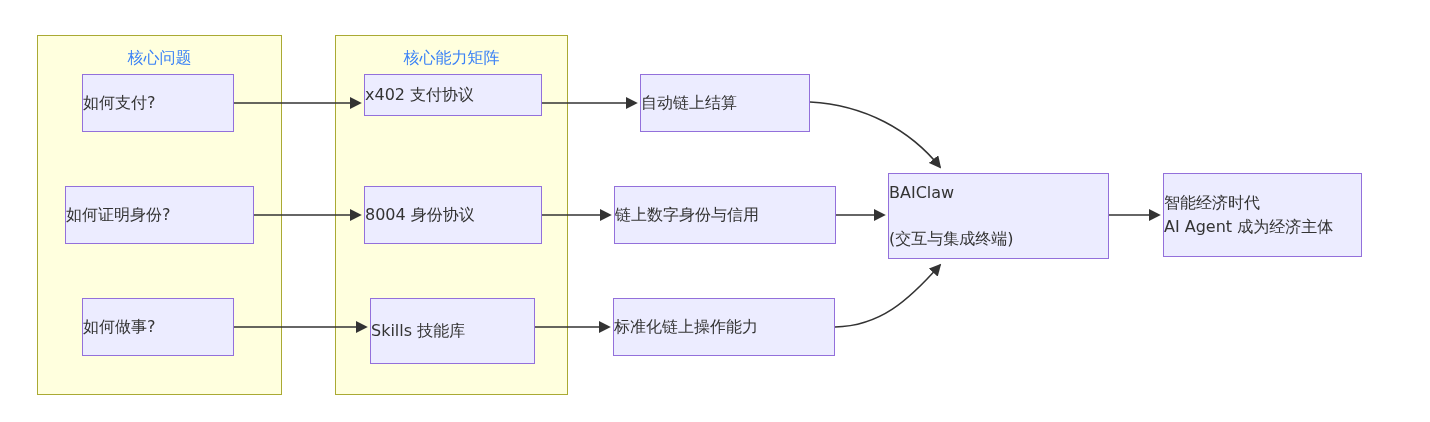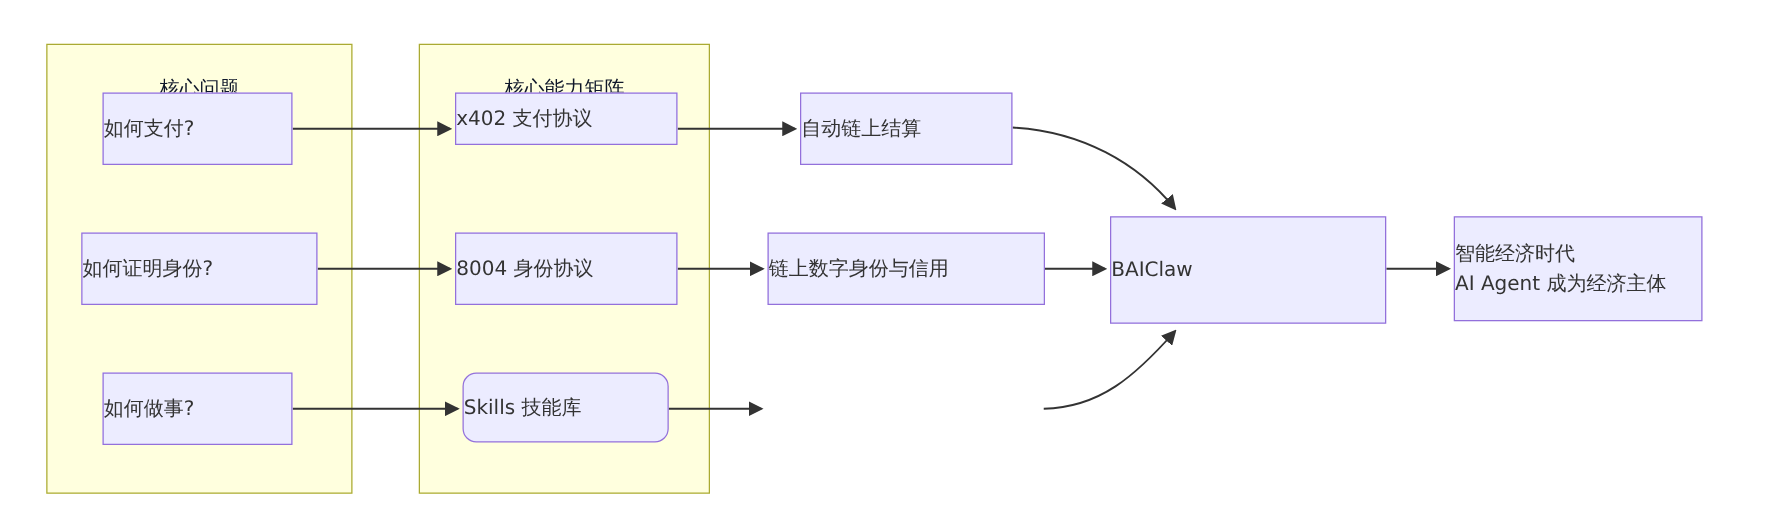--- a/index.html
+++ b/index.html
@@ -19,23 +19,23 @@
   }
   .cluster {
     position: absolute;
     background: #ffffde;
     border: 1px solid #aaaa33;
     box-sizing: border-box;
   }
   .cluster-title {
     width: 100%;
     text-align: center;
-    padding-top: 25px;
+    padding-top: 12px;
     font-size: 16px;
-    color: #0f172a;
+    color: #3b82f6;
   }
   .node {
     position: absolute;
     background: #ECECFF;
     border: 1px solid #9370DB;
     box-sizing: border-box;
     display: flex;
     flex-direction: column;
     align-items: flex-start;
     justify-content: center;
@@ -88,32 +88,36 @@
   <div class="node" style="left:82px; top:298px; width:152px; height:58px;">
     <span>如何做事?</span>
   </div>
 
   <div class="node" style="left:364px; top:74px; width:178px; height:42px;">
     <span>x402 支付协议</span>
   </div>
   <div class="node" style="left:364px; top:186px; width:178px; height:58px;">
     <span>8004 身份协议</span>
   </div>
-  <div class="node" style="left:370px; top:298px; width:165px; height:56px;border-radius:11px;">
+  <div class="node" style="left:370px; top:298px; width:165px; height:66px;">
     <span>Skills 技能库</span>
   </div>
 
   <div class="node" style="left:640px; top:74px; width:170px; height:58px;">
     <span>自动链上结算</span>
   </div>
   <div class="node" style="left:614px; top:186px; width:222px; height:58px;">
     <span>链上数字身份与信用</span>
   </div>
+  <div class="node" style="left:613px; top:298px; width:222px; height:58px;">
+    <span>标准化链上操作能力</span>
+  </div>
 
   <div class="node" style="left:888px; top:173px; width:221px; height:86px;gap:22px;">
     <span>BAIClaw</span>
+    <span>(交互与集成终端)</span>
   </div>
   <div class="node" style="left:1163px; top:173px; width:199px; height:84px;">
     <span>智能经济时代</span>
     <span>AI Agent 成为经济主体</span>
   </div>
 
 </div>
 
 </body></html>

